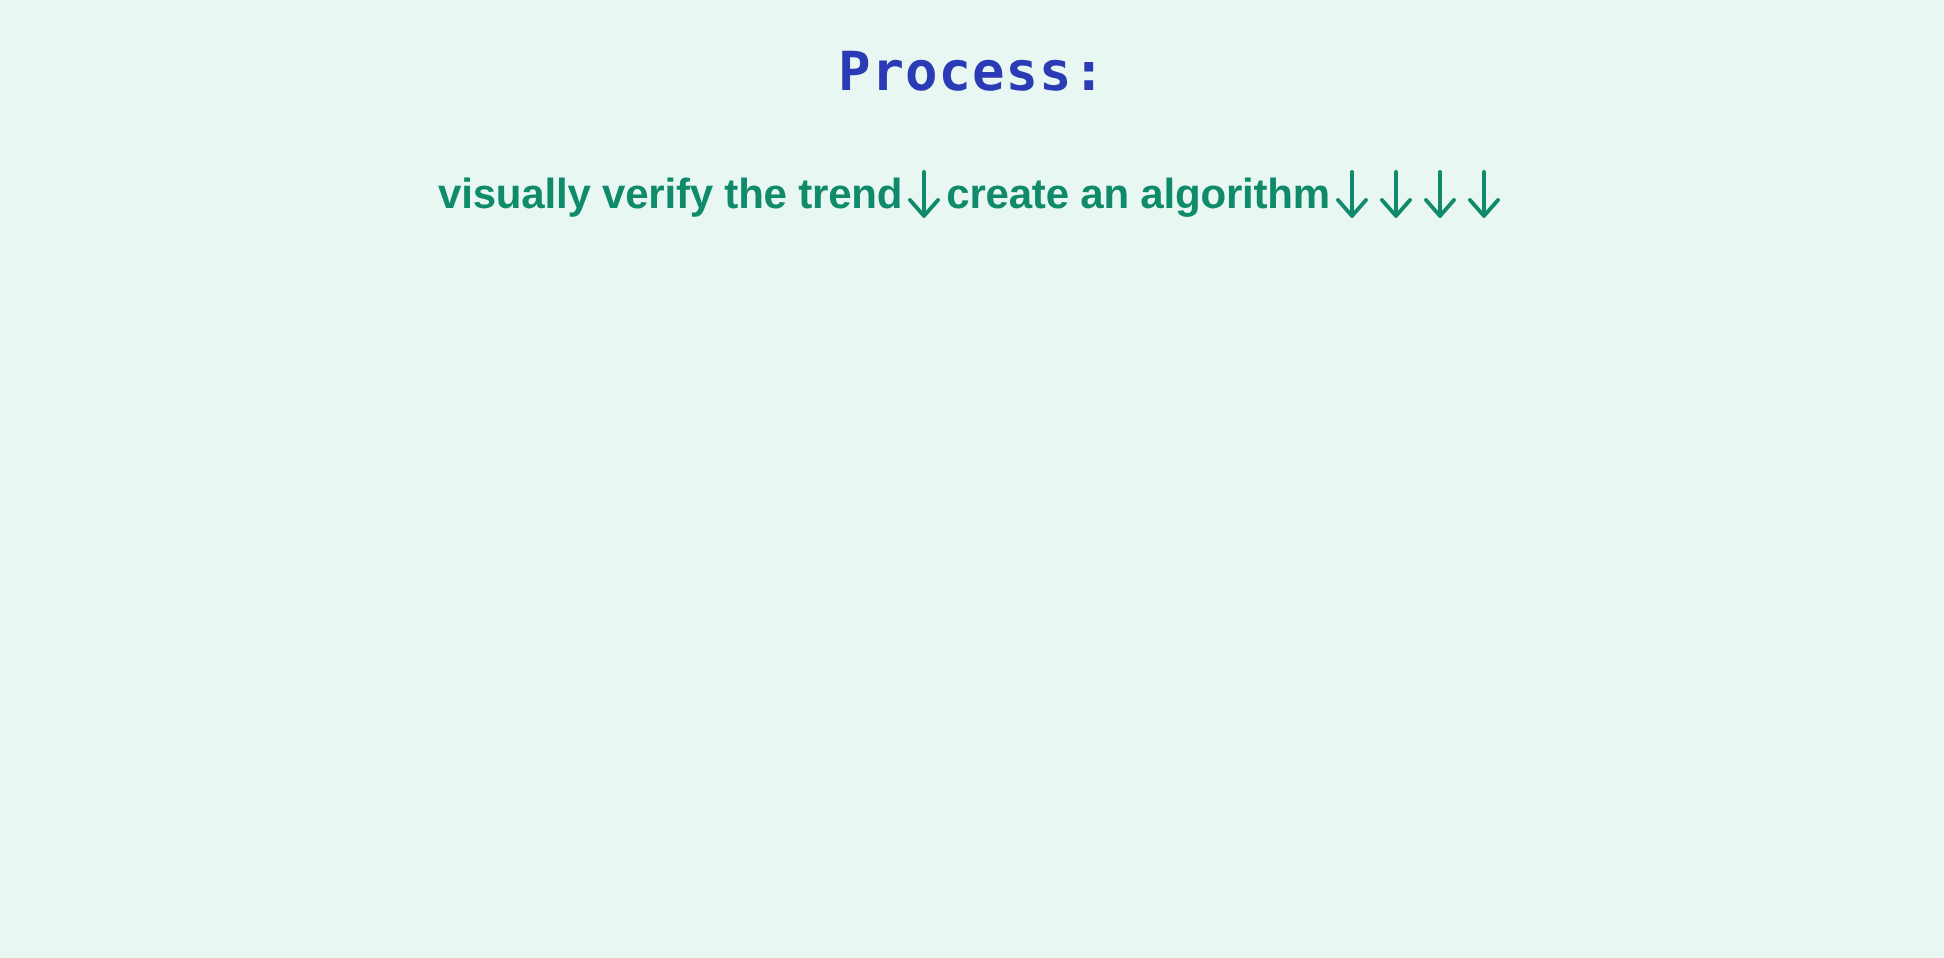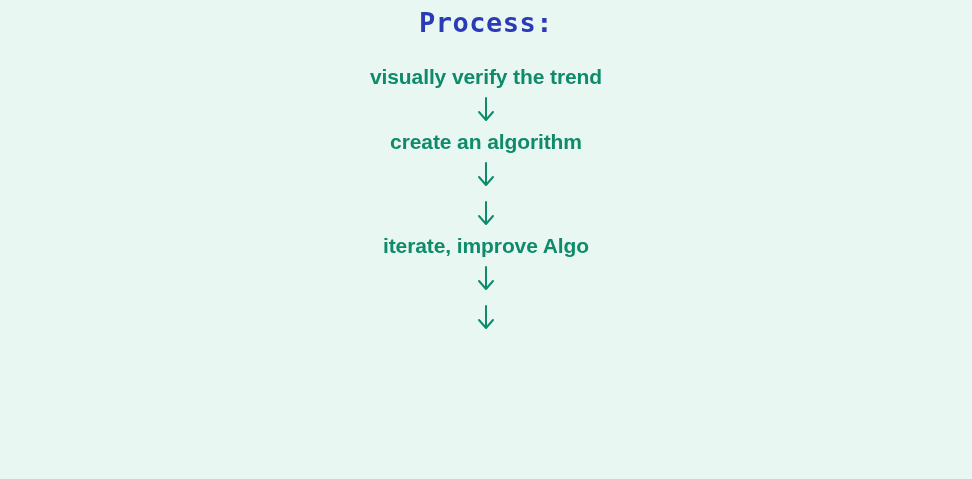--- a/index.html
+++ b/index.html
@@ -15,38 +15,38 @@
   }
 
   #flow-root {
     width: 972px;
     height: 479px;
     box-sizing: border-box;
     display: flex;
     flex-direction: column;
     align-items: center;
     background: #e8f7f2;
-    padding-top: 6px;
+    padding-top: 20px;
   }
 
   .diagram-title {
     font-family: "DejaVu Sans Mono", "Liberation Mono", monospace;
     font-size: 27px;
     font-weight: 700;
     color: #2b3bb5;
     letter-spacing: 0.5px;
     line-height: 34px;
     text-align: center;
     margin: 0;
     padding: 0;
   }
 
   .flow-steps {
     display: flex;
-    flex-direction: column;
+    flex-direction: row;
     align-items: center;
     margin-top: 24px;
   }
 
   .step-label {
     font-family: "Liberation Sans", sans-serif;
     font-size: 21px;
     font-weight: 700;
     color: #0f8a6a;
     line-height: 26px;
@@ -93,21 +93,20 @@
     </span>
 
 
     <span class="flow-arrow">
       <svg width="22" height="26" viewBox="0 0 22 26" aria-hidden="true">
         <path d="M11 1 L11 21" stroke="#0f8a6a" stroke-width="2" fill="none" stroke-linecap="round"></path>
         <path d="M4 15 L11 23 L18 15" stroke="#0f8a6a" stroke-width="2" fill="none" stroke-linecap="round" stroke-linejoin="round"></path>
       </svg>
     </span>
 
-    <div class="step-label">iterate, improve Algo</div>
 
     <span class="flow-arrow">
       <svg width="22" height="26" viewBox="0 0 22 26" aria-hidden="true">
         <path d="M11 1 L11 21" stroke="#0f8a6a" stroke-width="2" fill="none" stroke-linecap="round"></path>
         <path d="M4 15 L11 23 L18 15" stroke="#0f8a6a" stroke-width="2" fill="none" stroke-linecap="round" stroke-linejoin="round"></path>
       </svg>
     </span>
 
 
     <span class="flow-arrow">

